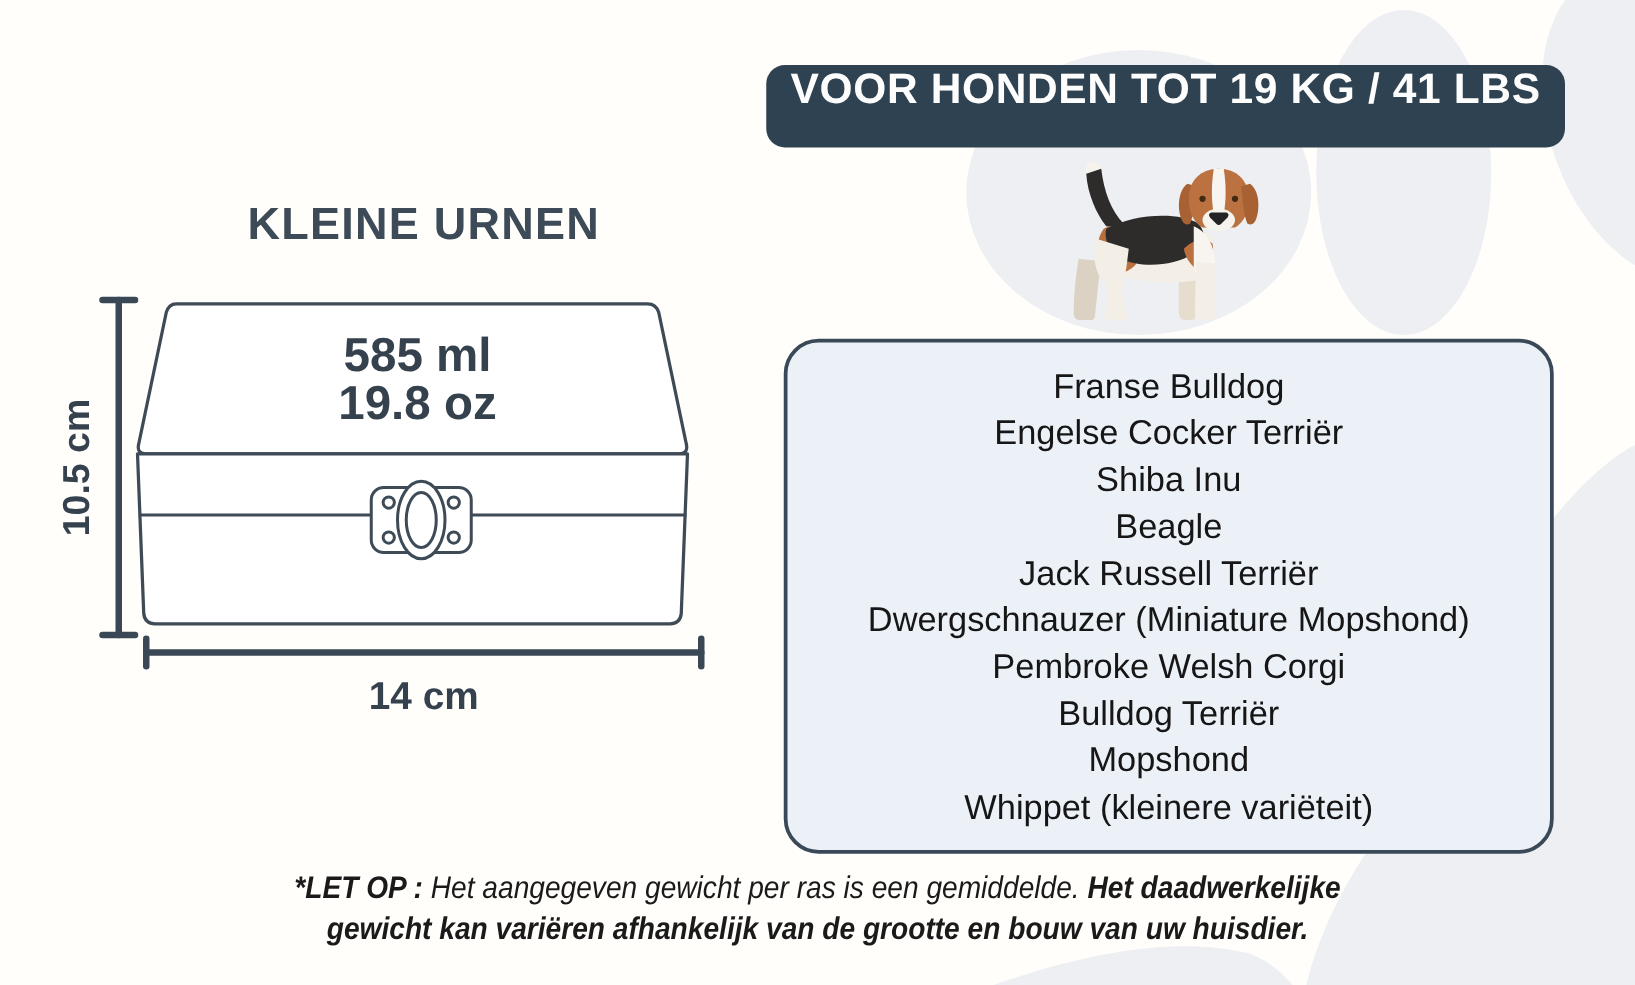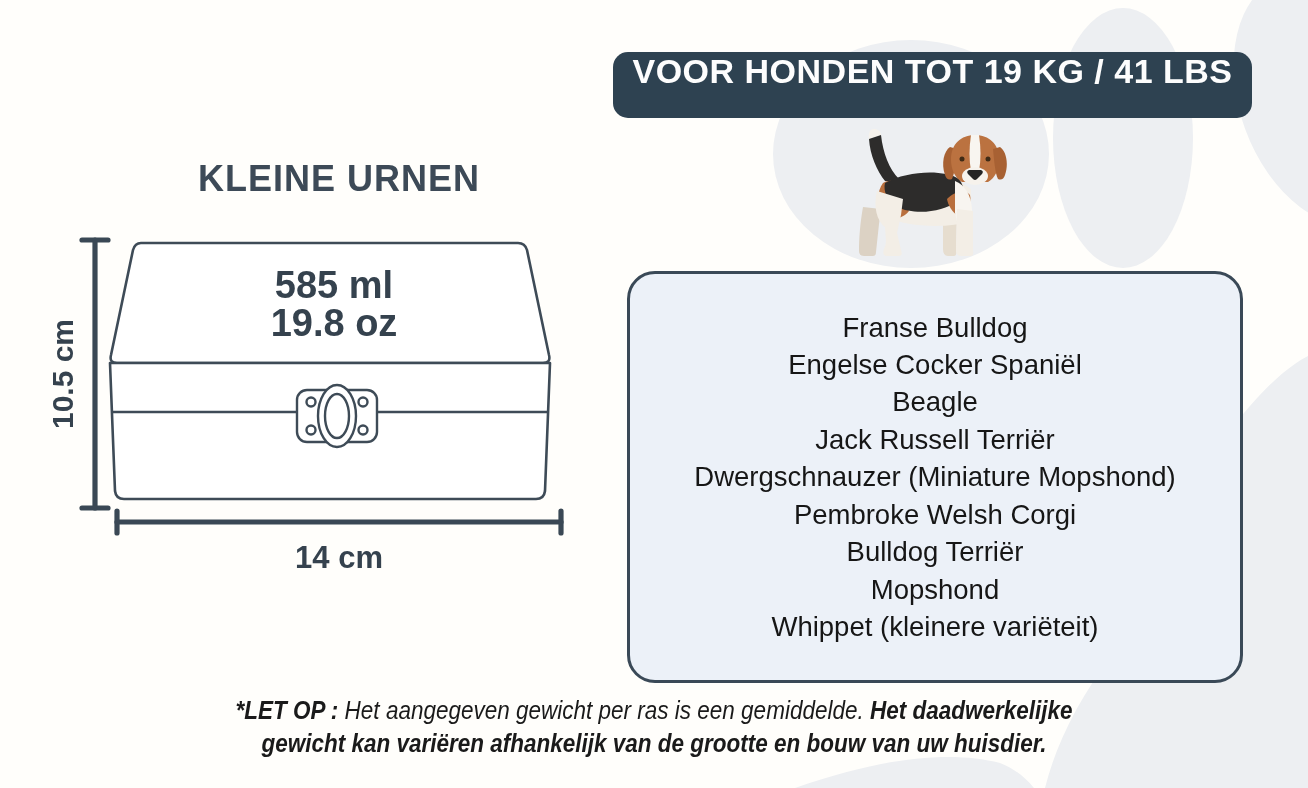--- a/index.html
+++ b/index.html
@@ -126,21 +126,22 @@
     <g>
       <line class="dim" x1="77" y1="292" x2="521" y2="292"></line>
       <line class="dim" x1="77" y1="281" x2="77" y2="303"></line>
       <line class="dim" x1="521" y1="281" x2="521" y2="303"></line>
     </g>
     <text class="svg-label" x="299" y="327" font-size="31" text-anchor="middle" dominant-baseline="central">14 cm</text>
   </svg>
 
   <div class="abs breed-box">
     <div class="breed-item">Franse Bulldog</div>
-    <div class="breed-item">Engelse Cocker Spaniël</div>
+    <div class="breed-item">Engelse Cocker Terriër</div>
+    <div class="breed-item">Shiba Inu</div>
     <div class="breed-item">Beagle</div>
     <div class="breed-item">Jack Russell Terriër</div>
     <div class="breed-item">Dwergschnauzer (Miniature Mopshond)</div>
     <div class="breed-item">Pembroke Welsh Corgi</div>
     <div class="breed-item">Bulldog Terriër</div>
     <div class="breed-item">Mopshond</div>
     <div class="breed-item">Whippet (kleinere variëteit)</div>
   </div>
 
   <div class="abs note">

